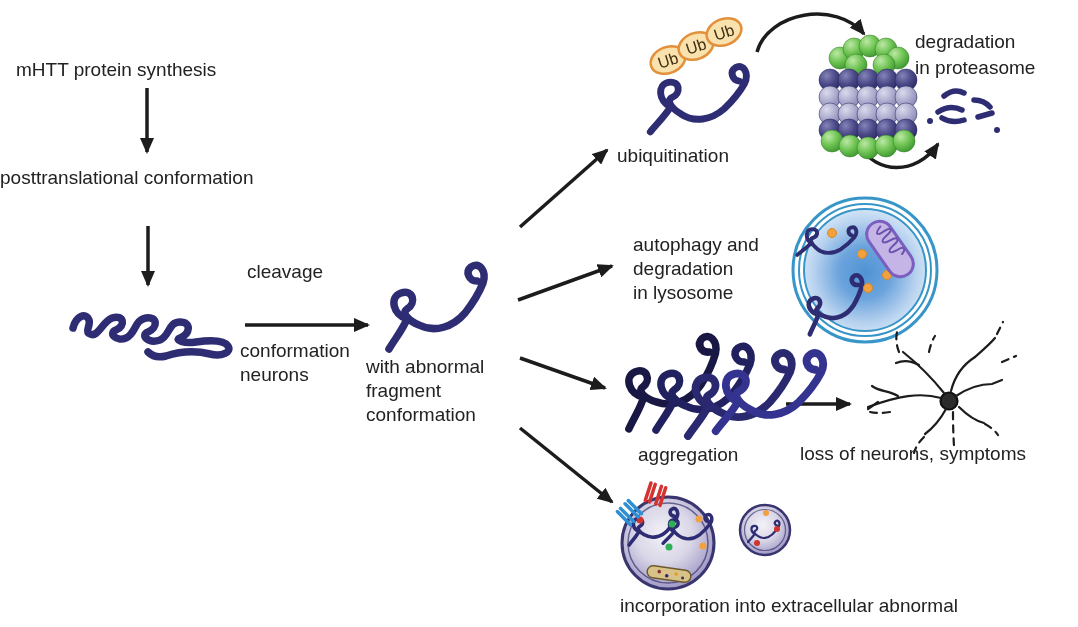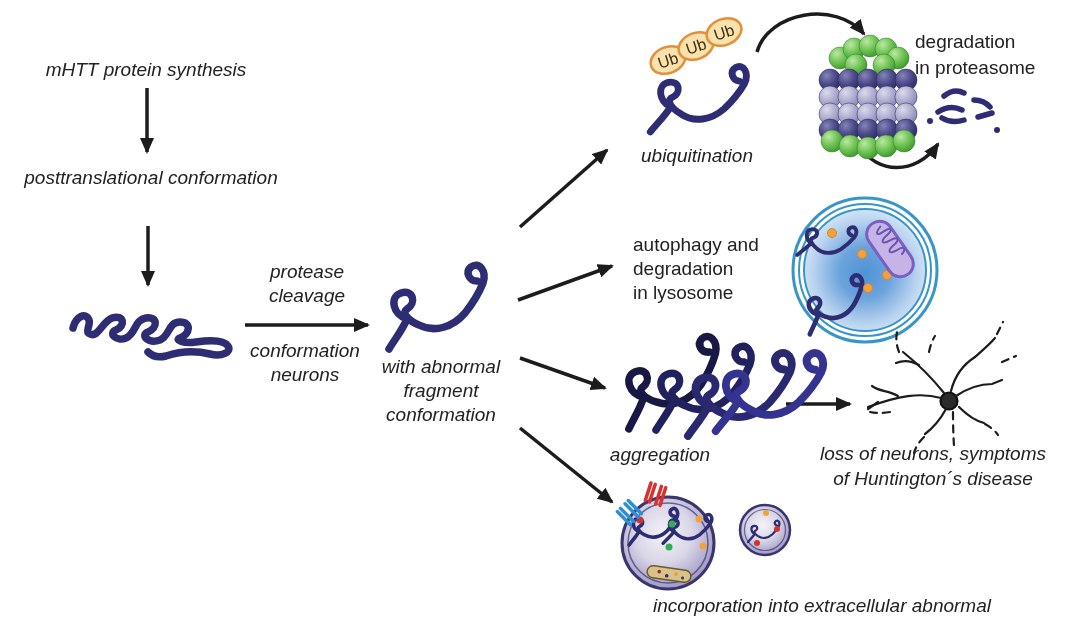--- a/index.html
+++ b/index.html
@@ -1,20 +1,20 @@
 <!DOCTYPE html>
 <html><head>
 <meta charset="utf-8">
 <style>
   html,body{margin:0;padding:0;background:#ffffff;}
   .canvas{position:relative;width:1078px;height:627px;background:#ffffff;overflow:hidden;
           font-family:"Liberation Sans", sans-serif;}
   .art{position:absolute;left:0;top:0;}
   .lbl{position:absolute;font-size:19px;line-height:24px;color:#222;white-space:normal;}
-  .center{text-align:center;font-style:italic;}
+  .center{}
   .left{text-align:left;}
   .lh25{line-height:25px;}
   .lh26{line-height:26px;}
 </style>
 </head>
 <body>
 
 <div class="canvas">
 
 <svg class="art" width="1078" height="627" viewBox="0 0 1078 627">
@@ -240,21 +240,20 @@
   </g>
 </svg>
 
 <div class="lbl center" style="left:16px;top:58px;width:260px">mHTT protein synthesis</div>
 
 <div class="lbl center" style="left:0px;top:166px;width:302px">
   <div>posttranslational conformation</div>
 </div>
 
 <div class="lbl center" style="left:247px;top:260px;width:120px">
-  <div>protease</div>
   <div>cleavage</div>
 </div>
 
 <div class="lbl center" style="left:240px;top:339px;width:130px">
   <div>conformation</div>
   <div>neurons</div>
 </div>
 
 <div class="lbl center" style="left:366px;top:355px;width:150px">
   <div>with abnormal</div>
@@ -268,22 +267,21 @@
   <div>degradation</div>
   <div>in proteasome</div>
 </div>
 
 <div class="lbl left" style="left:633px;top:233px;width:170px">
   <div>autophagy and</div>
   <div>degradation</div>
   <div>in lysosome</div>
 </div>
 
-<div class="lbl center" style="left:580px;top:443px;width:160px">aggregation</div>
+<div class="lbl center" style="left:638px;top:443px;width:160px">aggregation</div>
 
 <div class="lbl center lh25" style="left:800px;top:441px;width:266px">
   <div>loss of neurons, symptoms</div>
-  <div>of Huntington´s disease</div>
 </div>
 
 <div class="lbl center" style="left:620px;top:594px;width:404px">incorporation into extracellular abnormal</div>
 
 </div>
 
 </body></html>

